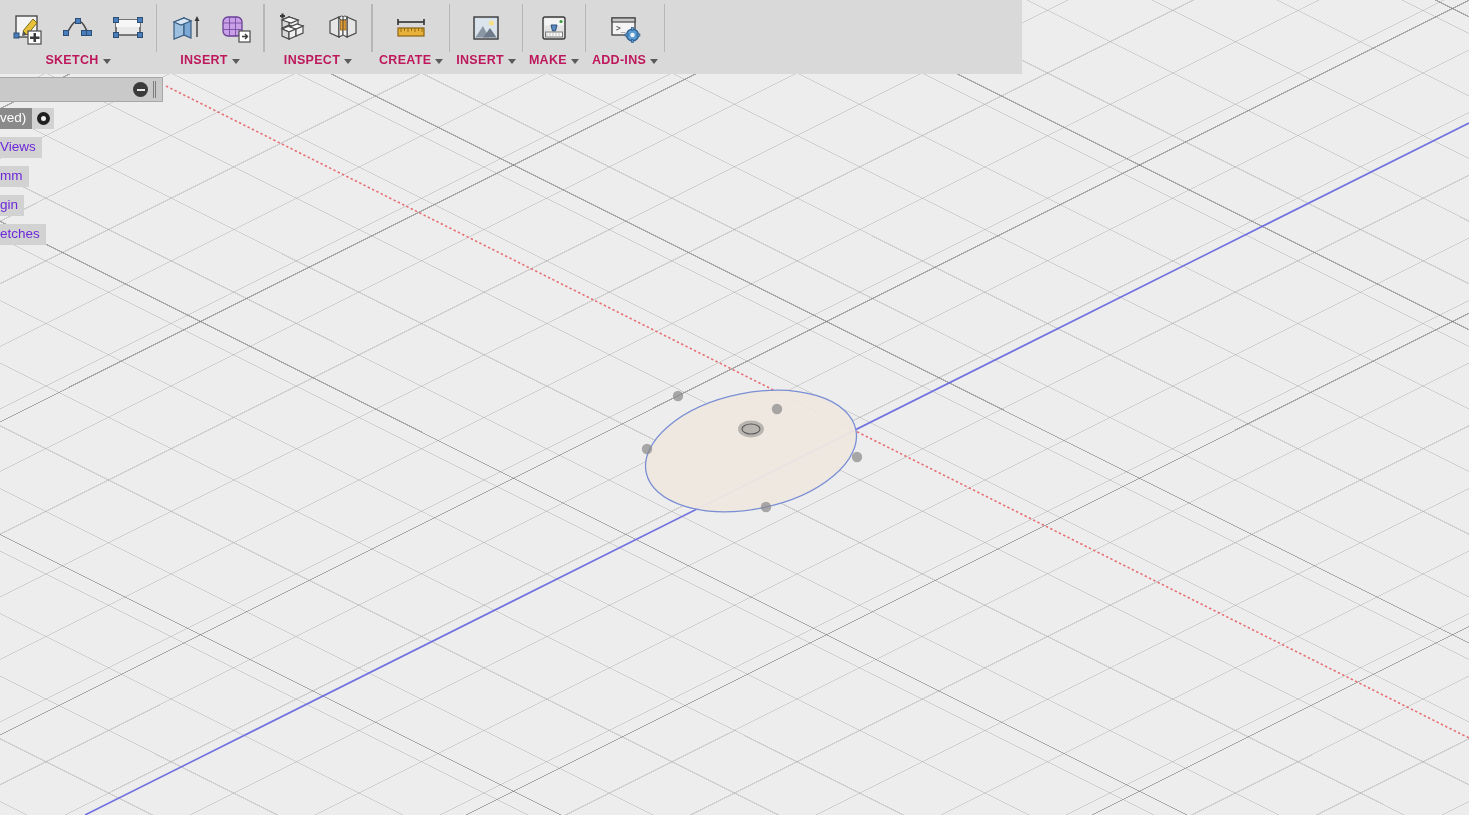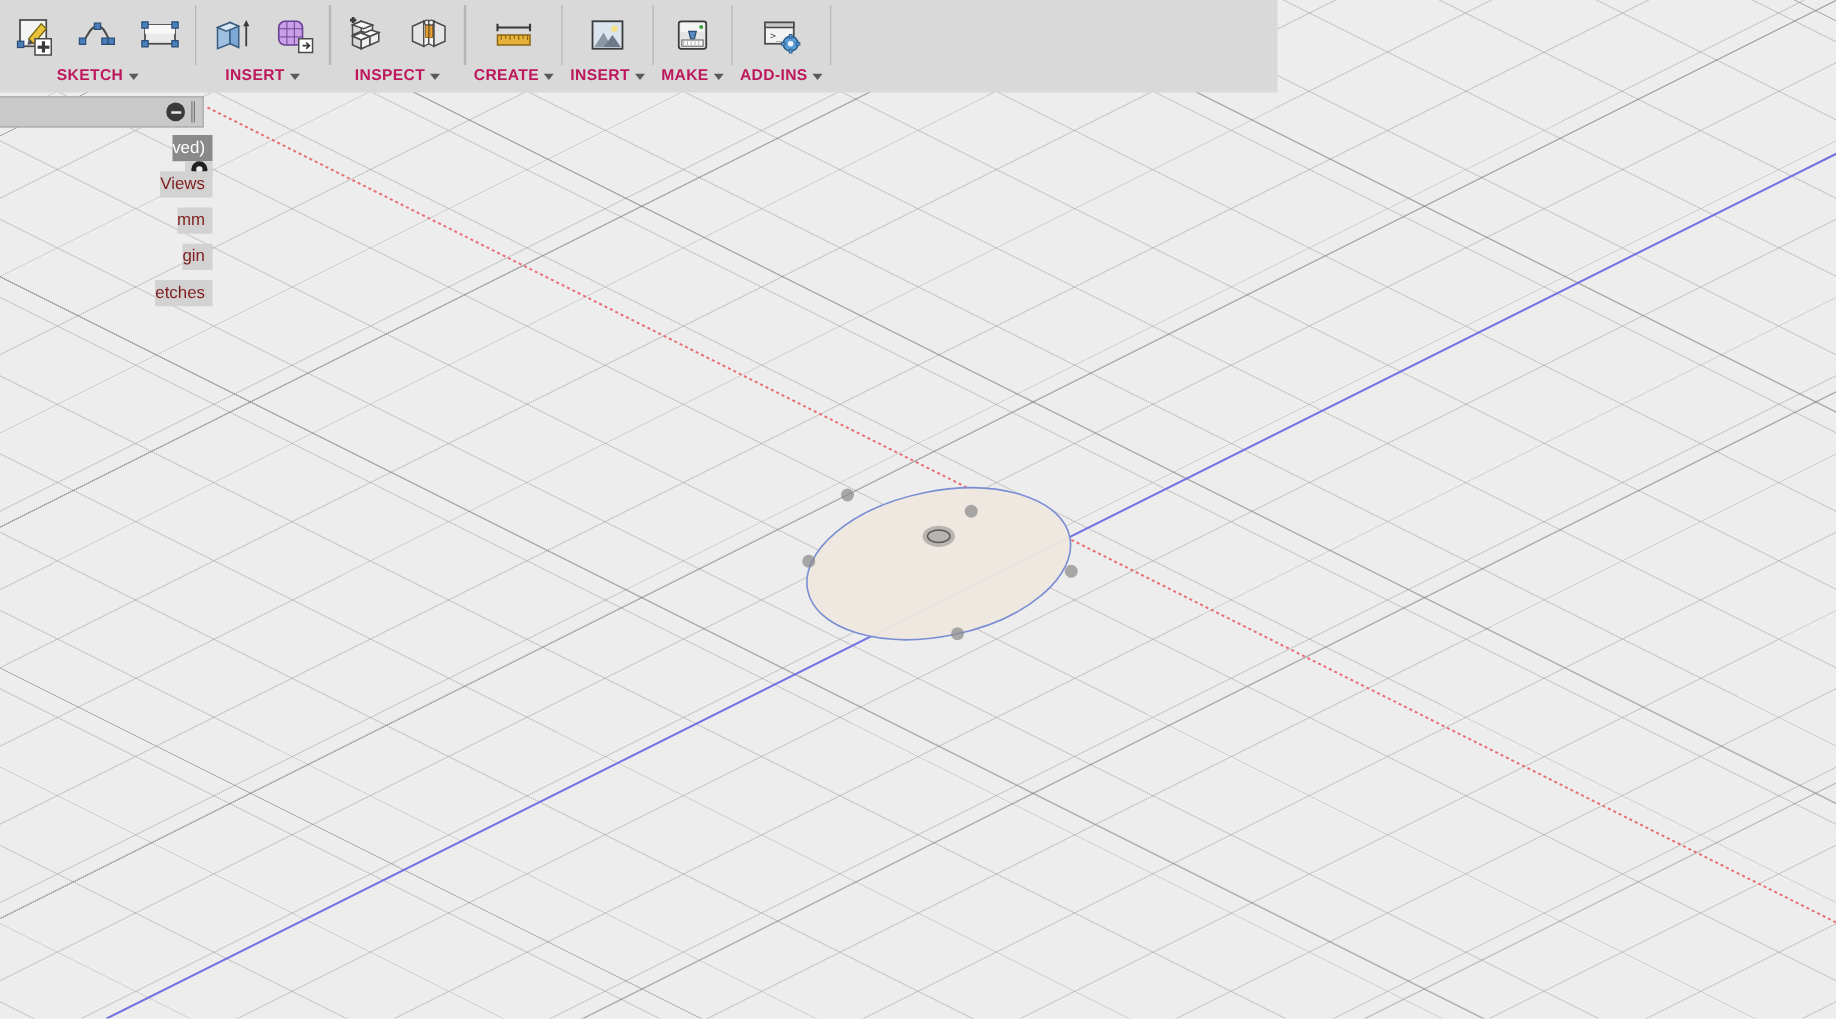--- a/index.html
+++ b/index.html
@@ -148,28 +148,27 @@
   }
 
   #browser-tree {
     position: absolute;
     left: 0;
     top: 108px;
     width: 170px;
   }
   .tree-row {
     display: flex;
-    align-items: flex-end;
+    align-items: flex-start;
     height: 21px;
     margin-bottom: 8px;
-    flex-direction: column;
   }
   .tree-label {
     font-size: 13.5px;
-    color: #7f1d1d;
+    color: #6d28d9;
     background: #d2d2d2;
     padding: 2px 6px 3px 0;
     line-height: 16px;
     white-space: nowrap;
   }
   .tree-label.selected {
     background: #8a8a8a;
     color: #ffffff;
   }
   .vis-toggle {

